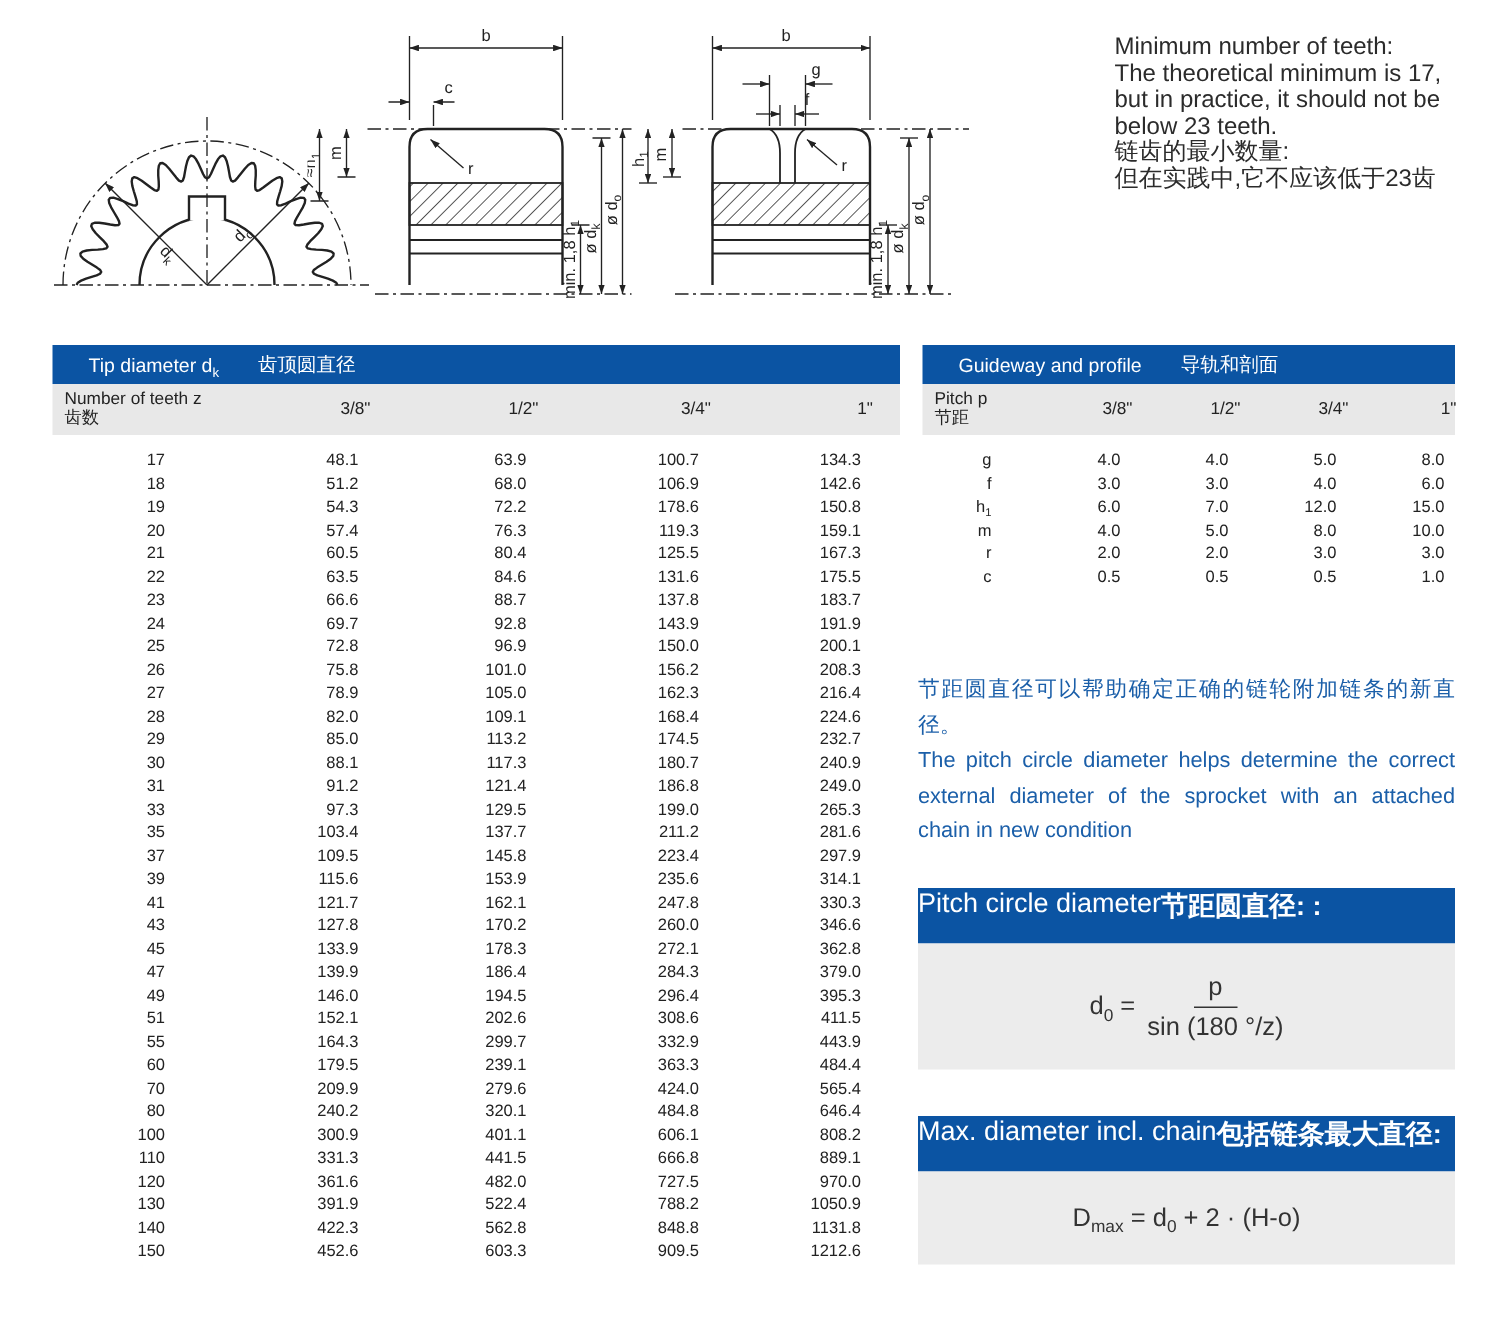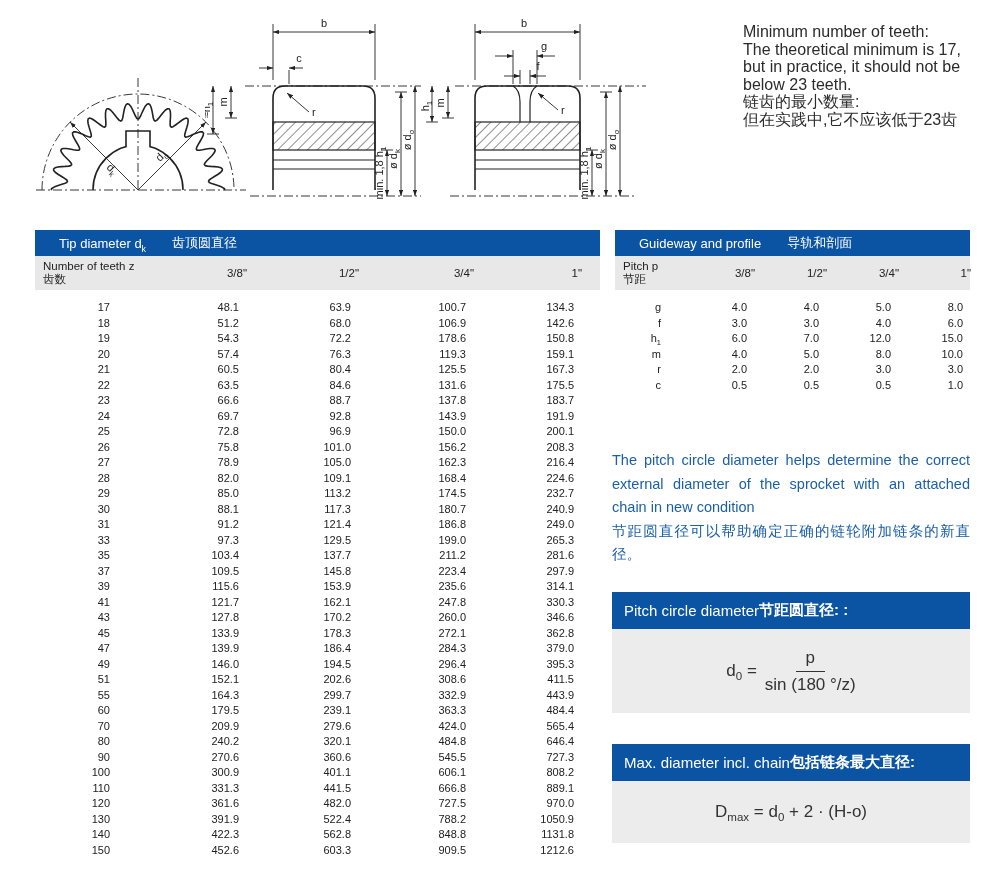--- a/index.html
+++ b/index.html
@@ -32,22 +32,22 @@
   [data-name="guideway-pitch-cols"] .pitch-col:nth-child(4){width:72px}
   
   table.data{border-collapse:collapse;margin-top:10px}
   table.data td{padding:0 4px 0 0;text-align:right;font-size:11px;line-height:15.5px;white-space:nowrap}
   
   .note{font-size:16px;line-height:17.5px;color:#2b2b2b}
   
   .bluepara{color:var(--textblue);font-size:14.5px;line-height:23.5px;width:358px}
   .bluepara p{margin:0;text-align:justify}
   
-  .fbox-head{background:var(--blue);color:#fff;height:37px;display:flex;align-items:center;
-             padding:0 12px;font-size:15px}
+  .fbox-head{background:var(--blue);color:#fff;height:37px;display:flex;
+             padding:0 0;font-size:18px}
   .fbox-head .zh{font-weight:bold;}
   .fbox-body{background:var(--panel);display:flex;align-items:center;justify-content:center;
              font-size:17px;color:#333}
   .frac{display:inline-flex;flex-direction:column;align-items:center;margin-left:8px}
   .frac .num{padding:0 10px 3px;border-bottom:1.5px solid #333}
   .frac .den{padding-top:3px}
   
   svg text{font-family:"Liberation Sans","DejaVu Sans",sans-serif}
   .outline{fill:none;stroke:#222;stroke-width:1.6;stroke-linejoin:round}
   .med{fill:none;stroke:#222;stroke-width:1.2}
@@ -401,27 +401,20 @@
           <td data-name="table-cell">565.4</td>
         </tr>
         <tr data-name="table-row">
           <td data-name="table-cell">80</td>
           <td data-name="table-cell">240.2</td>
           <td data-name="table-cell">320.1</td>
           <td data-name="table-cell">484.8</td>
           <td data-name="table-cell">646.4</td>
         </tr>
         <tr data-name="table-row">
-          <td data-name="table-cell">90</td>
-          <td data-name="table-cell">270.6</td>
-          <td data-name="table-cell">360.6</td>
-          <td data-name="table-cell">545.5</td>
-          <td data-name="table-cell">727.3</td>
-        </tr>
-        <tr data-name="table-row">
           <td data-name="table-cell">100</td>
           <td data-name="table-cell">300.9</td>
           <td data-name="table-cell">401.1</td>
           <td data-name="table-cell">606.1</td>
           <td data-name="table-cell">808.2</td>
         </tr>
         <tr data-name="table-row">
           <td data-name="table-cell">110</td>
           <td data-name="table-cell">331.3</td>
           <td data-name="table-cell">441.5</td>
@@ -526,22 +519,22 @@
           <td data-name="table-cell">0.5</td>
           <td data-name="table-cell">0.5</td>
           <td data-name="table-cell">0.5</td>
           <td data-name="table-cell">1.0</td>
         </tr>
       </tbody>
   </table>
 </div>
 
 <div class="abs bluepara" style="left:612px;top:449px" data-name="pitch-circle-note">
+  <p data-name="pitch-circle-note-zh">节距圆直径可以帮助确定正确的链轮附加链条的新直径。</p>
   <p data-name="pitch-circle-note-en">The pitch circle diameter helps determine the correct external diameter of the sprocket with an attached chain in new condition</p>
-  <p data-name="pitch-circle-note-zh">节距圆直径可以帮助确定正确的链轮附加链条的新直径。</p>
 </div>
 
 <div class="abs" style="left:612px;top:592px;width:358px" data-name="pitch-circle-formula-box">
   <div class="fbox-head" data-name="pitch-circle-formula-header">
     <span data-name="formula1-title-en">Pitch circle diameter</span>
     <span class="zh" data-name="formula1-title-zh">节距圆直径: :</span>
   </div>
   <div class="fbox-body" style="height:84px" data-name="pitch-circle-formula-body">
     <span data-name="formula1-lhs">d<sub>0</sub> =</span>
     <span class="frac" data-name="formula1-fraction">

